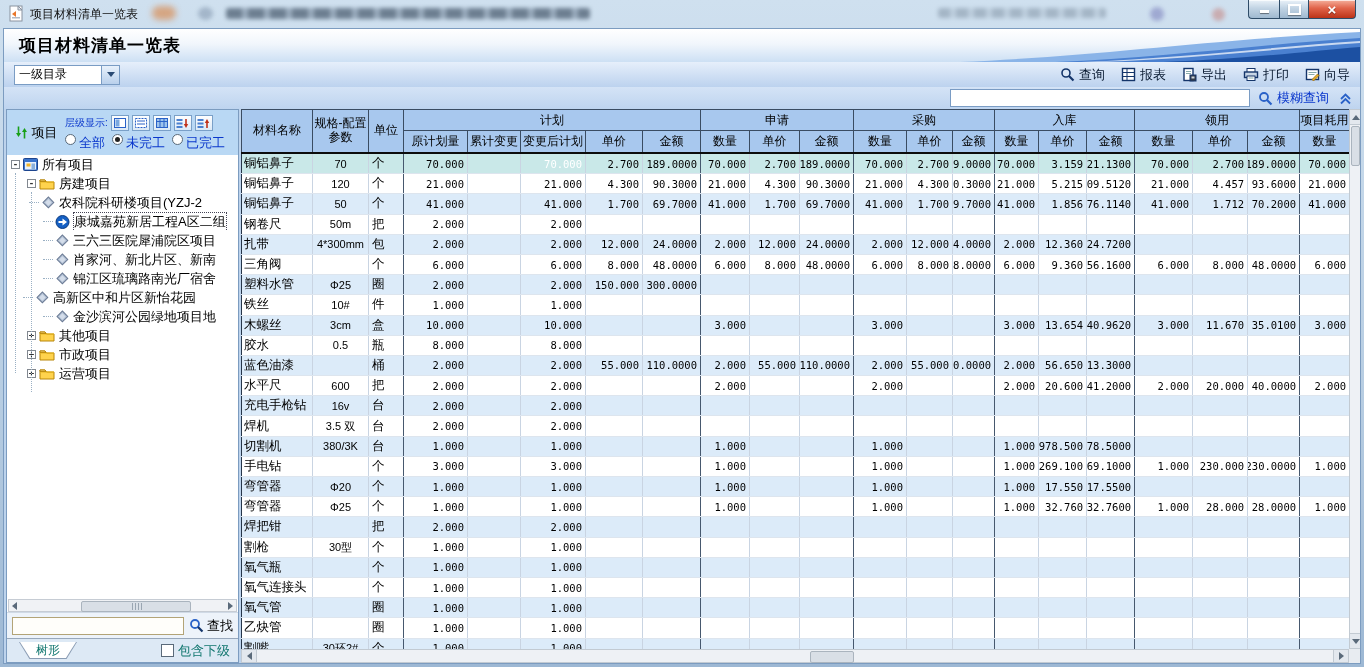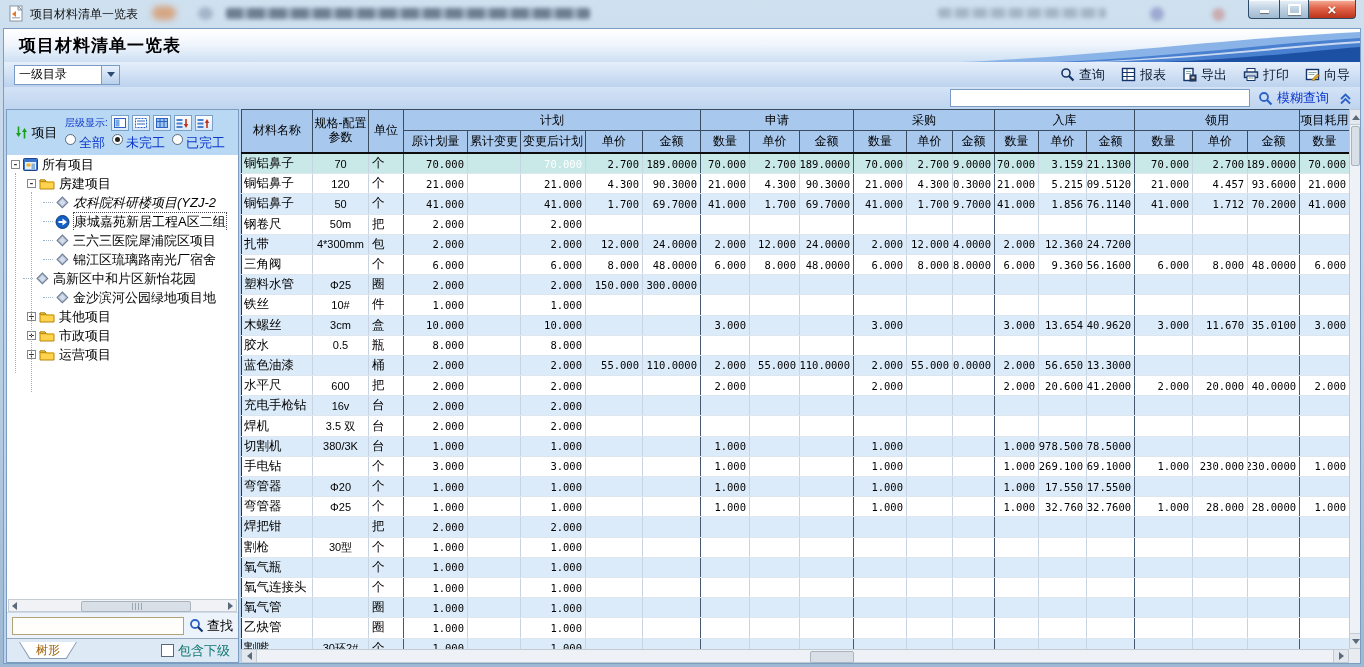--- a/index.html
+++ b/index.html
@@ -73,21 +73,21 @@
   .tsel .tlabel{outline:1px dotted #445;text-align:right;}
   .shs{position:absolute;bottom:50px;left:1px;right:1px;height:13px;background:#f0f2f5;border:1px solid #c6ccd4;box-sizing:border-box;}
   .shs .thumb{position:absolute;left:72px;top:1px;width:108px;height:9px;background:#d9dfe6;border:1px solid #aab4be;border-radius:2px;
      background-image:repeating-linear-gradient(90deg,transparent 0 2px,#9aa6b2 2px 3px);background-size:12px 7px;background-position:48px 1px;background-repeat:no-repeat;}
   .arrL,.arrR,.arrU,.arrD{position:absolute;width:0;height:0;}
   .sfind{position:absolute;bottom:24px;left:0;right:0;height:26px;background:#edf3fa;display:flex;align-items:center;padding:0 5px;box-sizing:border-box;border-top:1px solid #d0dae6;}
   .sfind input{flex:1;height:18px;border:1px solid #b3a477;background:#fffefa;font-size:12px;padding:0 3px;box-sizing:border-box;margin-right:5px;}
   .sfind .flabel{font-size:13px;color:#000;margin-left:3px;white-space:nowrap;}
   .stab{position:absolute;bottom:0;left:0;right:0;height:24px;background:#dde9f5;border-top:1px solid #98a8bc;display:flex;align-items:center;justify-content:space-between;padding:0 8px;box-sizing:border-box;}
   .tabouter{width:58px;height:17px;clip-path:polygon(0 0,100% 0,82% 100%,18% 100%);background:#8a9cb4;position:relative;margin-left:4px;}
-  .tabinner{position:absolute;left:1px;right:1px;top:0;bottom:1px;clip-path:polygon(0 0,100% 0,82% 100%,18% 100%);background:#fff;display:flex;align-items:center;justify-content:center;font-size:12px;color:#a16207;}
+  .tabinner{position:absolute;left:1px;right:1px;top:0;bottom:1px;clip-path:polygon(0 0,100% 0,82% 100%,18% 100%);background:#fff;display:flex;align-items:center;justify-content:center;font-size:12px;color:#0f766e;}
   .cbwrap{display:flex;align-items:center;gap:4px;font-size:13px;color:#0f766e;}
   .cb{width:11px;height:11px;border:1px solid #5a6a7a;background:#fff;}
   
   .gridwrap{position:absolute;left:237px;top:0;right:0;bottom:0;}
   table.grid{border-collapse:collapse;table-layout:fixed;width:1108px;background:#fff;border:1px solid #26364a;}
   .grid th{background:#a8c8ee;border:1px solid #3a4c62;font-weight:normal;font-size:12px;color:#000;padding:0;overflow:hidden;white-space:nowrap;}
   .grid th.hfc{border-bottom:2px solid #0c0c0c;white-space:normal;line-height:1.15;}
   .grid tr.hr1 th{height:20px;}
   .grid tr.hr2 th{height:21px;border-bottom:2px solid #0c0c0c;}
   .grid td{padding:0;height:19.2px;overflow:hidden;border-right:1px solid #c9d4e2;border-bottom:1px solid #dde5ee;}
@@ -328,21 +328,21 @@
               <span class="tg">-</span>
               <span class="ticon">
                 <svg width="16" height="13">
                   <path d="M1,3 h5 l1.5,2 H15 v7 H1 z" fill="#ffd34d" stroke="#b8860b"></path>
                   <path d="M1,5 H15" stroke="#e8b820"></path>
                   <path d="M1,3 h5 l1,1.4 H1 z" fill="#ffe28a" stroke="#b8860b"></path>
                 </svg>
               </span>
               <span class="tlabel">房建项目</span>
             </div>
-            <div class="trow" style="padding-left: 36px; font-style: italic;">
+            <div class="trow" style="padding-left: 22px;">
               <span class="dots"></span>
               <span class="ticon">
                 <svg width="14" height="13">
                   <rect x="3.6" y="2.6" width="7.6" height="7.6" transform="rotate(45 7.4 6.4)" fill="#b2c0d4" stroke="#6a7a94"></rect>
                   <rect x="5.2" y="4.2" width="4.5" height="4.5" transform="rotate(45 7.4 6.4)" fill="#d4ddea"></rect>
                 </svg>
               </span>
               <span class="tlabel">农科院科研楼项目(YZJ-2</span>
             </div>
             <div class="trow tsel" style="padding-left: 36px;">
@@ -358,20 +358,30 @@
             </div>
             <div class="trow" style="padding-left: 36px;">
               <span class="dots"></span>
               <span class="ticon">
                 <svg width="14" height="13">
                   <rect x="3.6" y="2.6" width="7.6" height="7.6" transform="rotate(45 7.4 6.4)" fill="#b2c0d4" stroke="#6a7a94"></rect>
                   <rect x="5.2" y="4.2" width="4.5" height="4.5" transform="rotate(45 7.4 6.4)" fill="#d4ddea"></rect>
                 </svg>
               </span>
               <span class="tlabel">三六三医院犀浦院区项目</span>
+            </div>
+            <div class="trow" style="padding-left: 36px;">
+              <span class="dots"></span>
+              <span class="ticon">
+                <svg width="14" height="13">
+                  <rect x="3.6" y="2.6" width="7.6" height="7.6" transform="rotate(45 7.4 6.4)" fill="#b2c0d4" stroke="#6a7a94"></rect>
+                  <rect x="5.2" y="4.2" width="4.5" height="4.5" transform="rotate(45 7.4 6.4)" fill="#d4ddea"></rect>
+                </svg>
+              </span>
+              <span class="tlabel">肖家河、新北片区、新南</span>
             </div>
             <div class="trow" style="padding-left: 36px;">
               <span class="dots"></span>
               <span class="ticon">
                 <svg width="14" height="13">
                   <rect x="3.6" y="2.6" width="7.6" height="7.6" transform="rotate(45 7.4 6.4)" fill="#b2c0d4" stroke="#6a7a94"></rect>
                   <rect x="5.2" y="4.2" width="4.5" height="4.5" transform="rotate(45 7.4 6.4)" fill="#d4ddea"></rect>
                 </svg>
               </span>
               <span class="tlabel">锦江区琉璃路南光厂宿舍</span>

